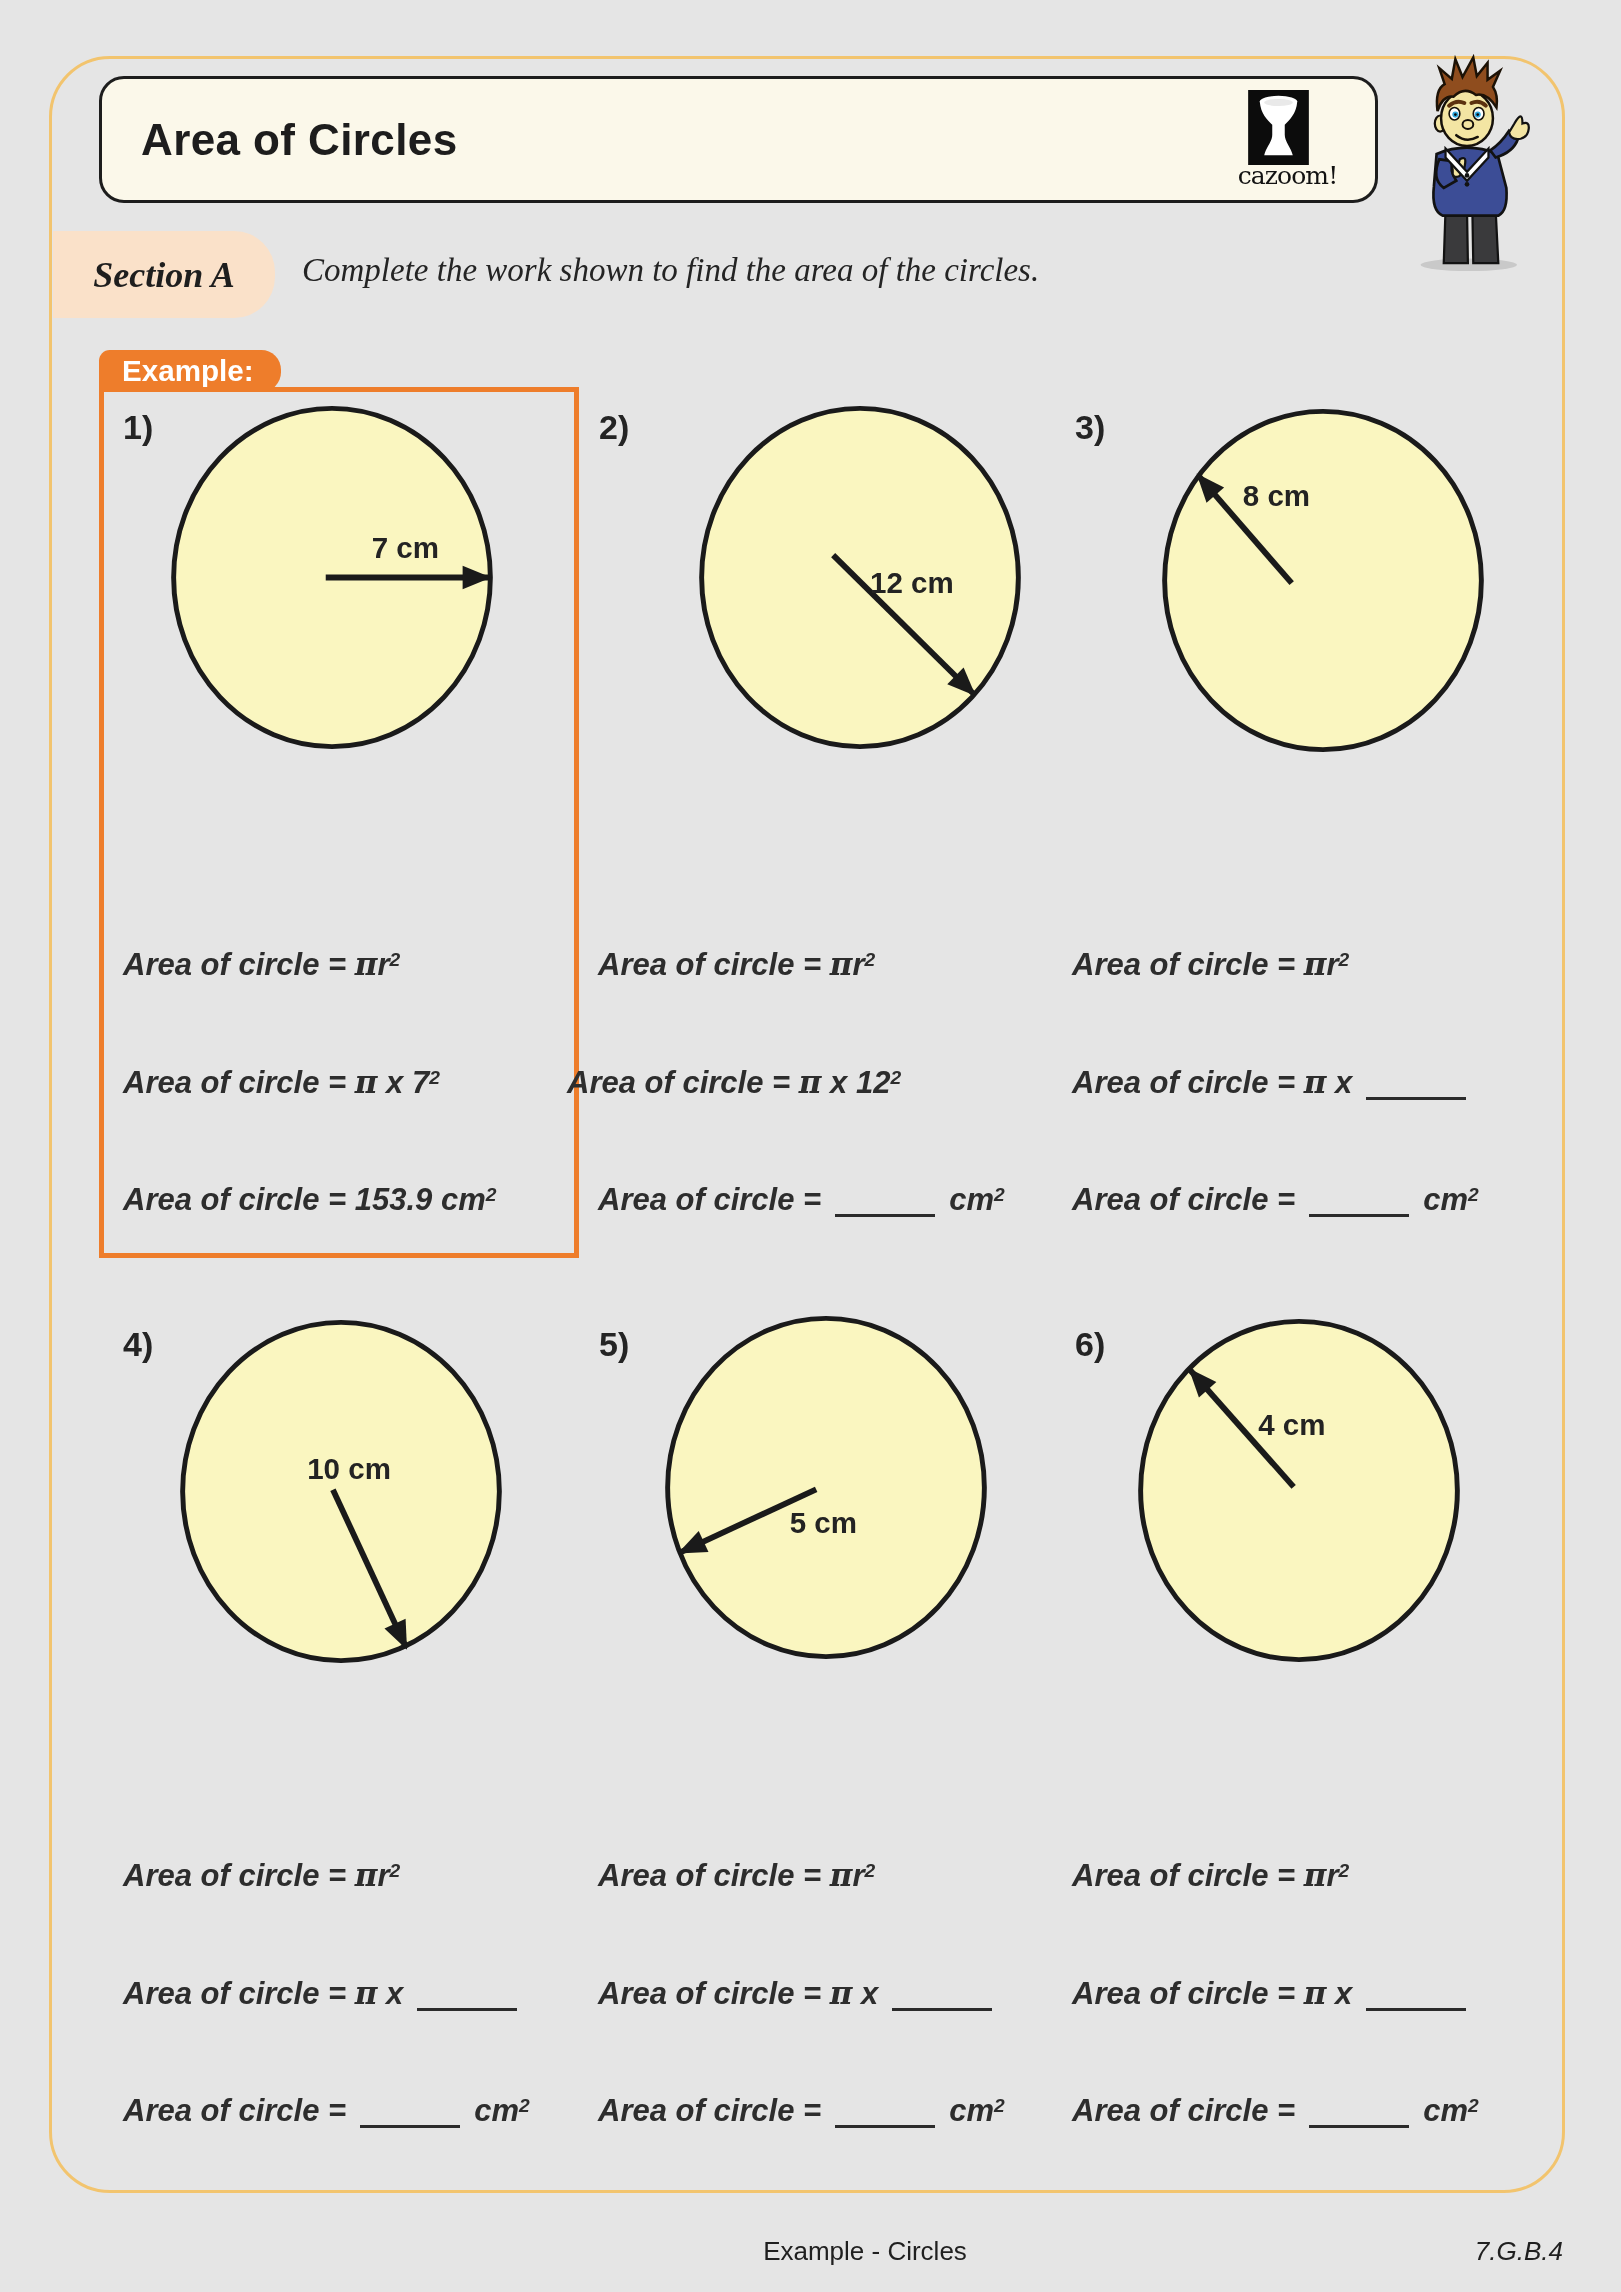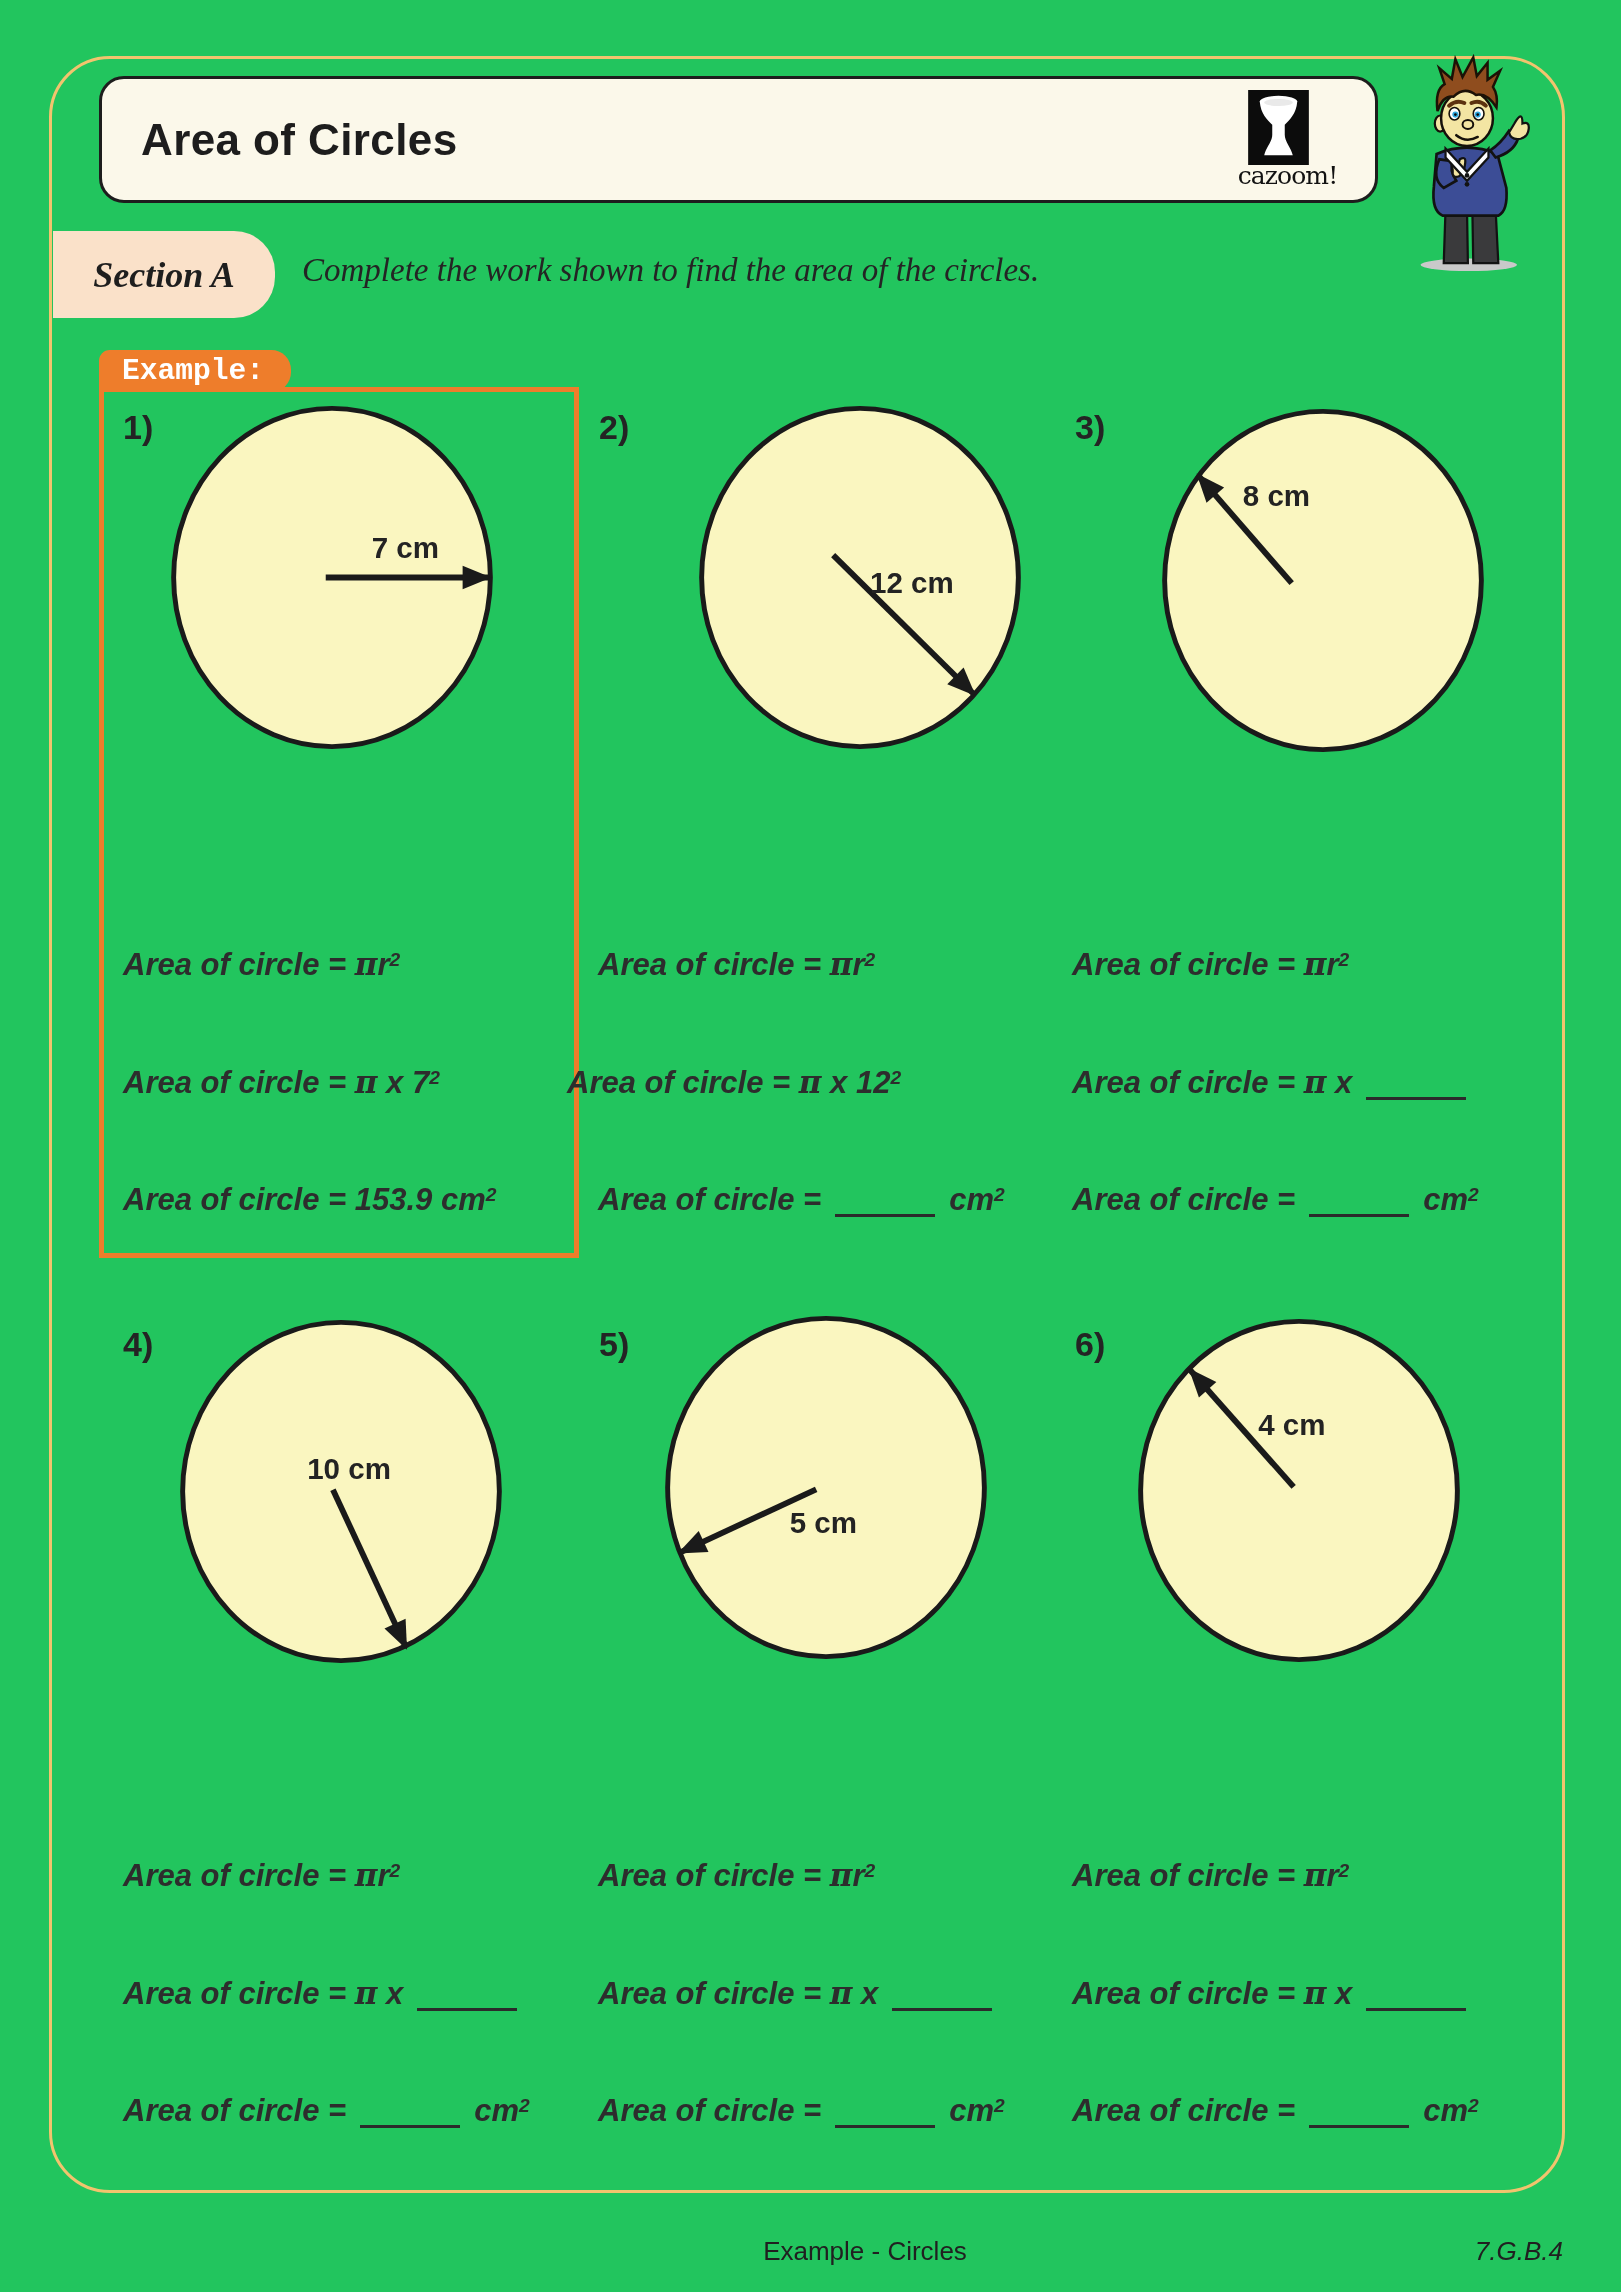--- a/index.html
+++ b/index.html
@@ -1,16 +1,16 @@
 <!DOCTYPE html>
 <html style="font-size:14.3px"><head>
 <meta charset="utf-8">
 <style>
   html,body{margin:0;padding:0;background:#ffffff;}
-  .page{position:relative;width:1622px;height:2293px;background:#22c55e;overflow:hidden;
+  .page{position:relative;width:1622px;height:2293px;background:#e5e5e5;overflow:hidden;
         font-family:"Liberation Sans",sans-serif;color:#242424;}
 
   .outer-border{position:absolute;left:49px;top:56px;width:1516px;height:2137px;
     border:3.6px solid #F2C46E;border-radius:61px;box-sizing:border-box;}
 
   .title-box{position:absolute;left:99px;top:76px;width:1279px;height:127px;background:#FBF8EA;
     border:3.6px solid #1d1d1d;border-radius:25px;box-sizing:border-box;display:flex;align-items:center;}
   .title-box h1{margin:0 0 0 39px;font-size:44px;font-weight:700;color:#1d1d1d;letter-spacing:0.4px;}
 
   .logo{position:absolute;left:1248px;top:90px;width:107px;text-align:left;}
@@ -22,21 +22,21 @@
 
   .section-badge{position:absolute;left:53px;top:231px;width:222px;height:87px;background:#FAE1C9;
     border-radius:0 41px 41px 0;display:flex;align-items:center;justify-content:center;}
   .section-badge span{font-family:"Liberation Serif",serif;font-style:italic;font-weight:700;
     font-size:36px;color:#1e1e1e;text-align:center;}
   .instruction{position:absolute;left:302px;top:252px;font-family:"Liberation Serif",serif;
     font-style:italic;font-size:33px;color:#242424;}
 
   .example-badge{position:absolute;left:99px;top:350px;height:42px;padding:0 27px 0 23px;
     background:#EE7D2B;border-radius:10.7px 19.7px 19.7px 0;display:flex;align-items:center;z-index:3;}
-  .example-badge span{color:#fff;font-weight:700;font-size:29.6px;font-family:Liberation Mono, monospace;}
+  .example-badge span{color:#fff;font-weight:700;font-size:29.6px;}
   .example-box{position:absolute;left:99px;top:387px;width:480px;height:871px;
     border:5.4px solid #EE7D2B;box-sizing:border-box;z-index:2;}
 
   .pnum{position:absolute;font-size:34px;font-weight:700;color:#242424;z-index:3;}
   .circle-fig{position:absolute;z-index:2;}
   .circle-fig text{font-family:"Liberation Sans",sans-serif;font-weight:700;font-size:33px;fill:#232323;}
 
   .eq{position:absolute;font-size:31px;font-weight:700;color:#2d2d2d;white-space:nowrap;z-index:3;font-style:italic;}
   .eq sup{font-size:.62em;vertical-align:.45em;letter-spacing:0;}
   .eq .pi{font-family:"DejaVu Serif",serif;font-weight:700;}

